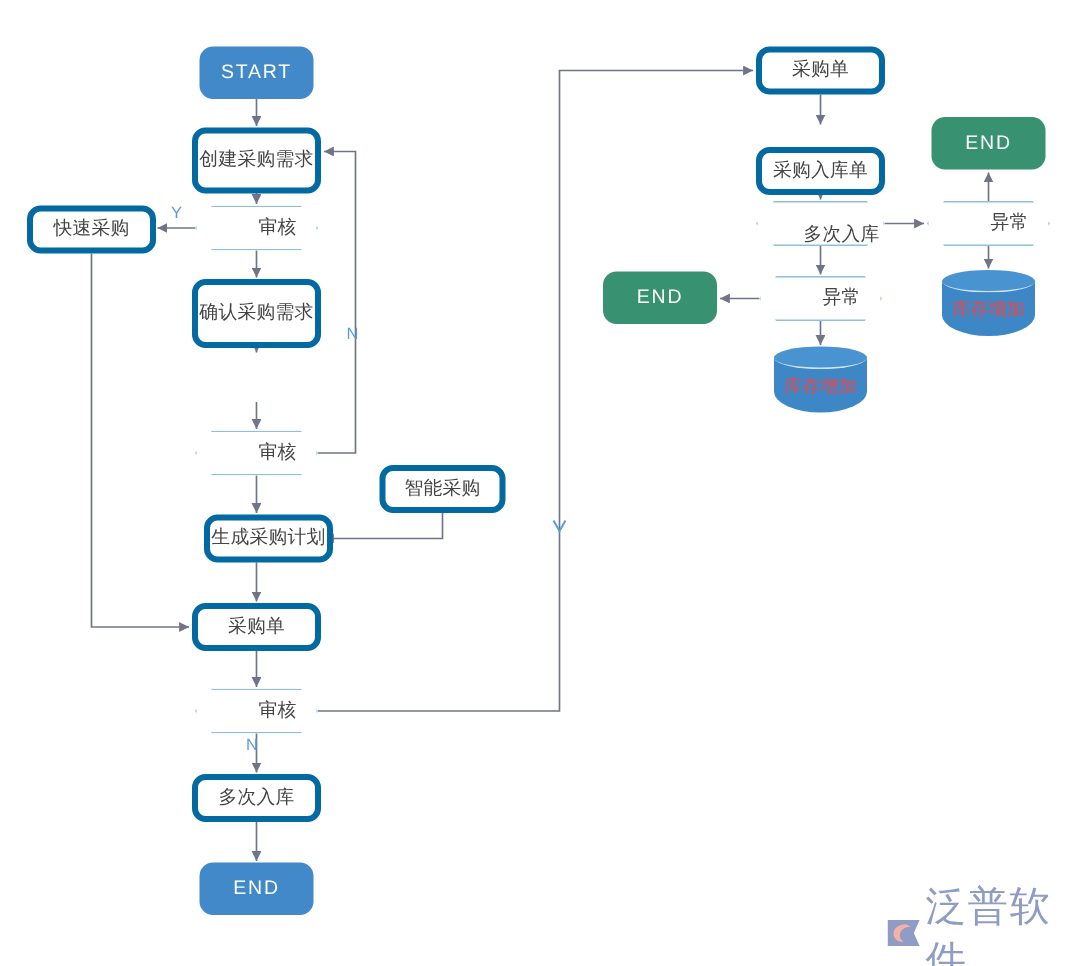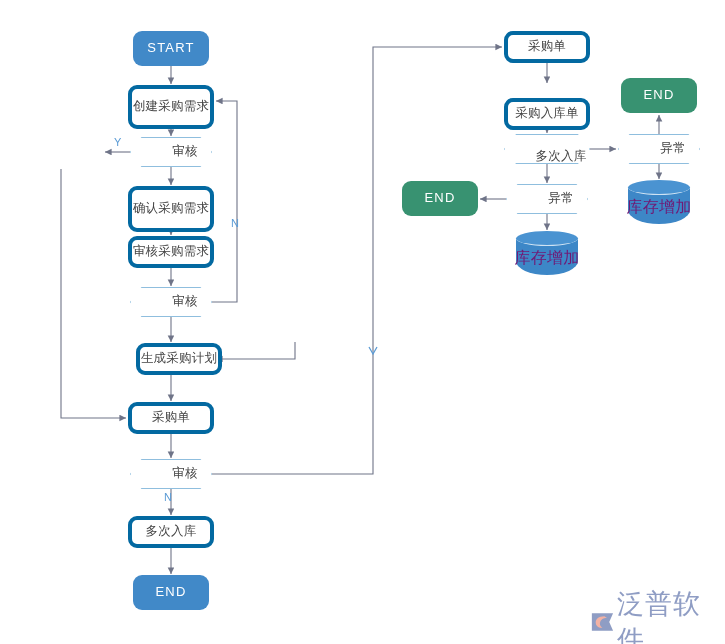--- a/index.html
+++ b/index.html
@@ -70,23 +70,23 @@
     clip-path: polygon(14% 0%, 86% 0%, 100% 50%, 86% 100%, 14% 100%, 0% 50%);
   }
   .n-decision .lbl {
     position: relative;
     z-index: 2;
     margin-left: 28px;
   }
 
   
   .n-db {
-    color: #701a75;
+    color: #ef4444;
     background: transparent;
-    font-size: 16px;
+    font-size: 12px;
   }
   .n-db .cyl-body {
     position: absolute;
     left: 0; right: 0;
     top: 7px; bottom: 0;
     background: #3d87c7;
     border-radius: 0 0 50% 50% / 0 0 14px 14px;
   }
   .n-db .cyl-top {
     position: absolute;
@@ -205,34 +205,37 @@
 
   <div class="node n-process" style="left:128px; top:85px; width:86px; height:44px;">
     <span>创建采购需求</span>
   </div>
 
   <div class="node n-decision" style="left:130px; top:137px; width:82px; height:30px;">
     <span class="hexbg"></span>
     <span class="lbl">审核</span>
   </div>
 
+  <div class="node n-process" style="left:18px; top:137px; width:86px; height:32px;">
+    <span>快速采购</span>
+  </div>
 
   <div class="node n-process" style="left:128px; top:186px; width:86px; height:46px;">
     <span>确认采购需求</span>
   </div>
 
-  <div class="node n-process" style="left:128px; top:236px; width:86px; height:32px;">
-    <span>审核采购需求</span>
-  </div>
 
   <div class="node n-decision" style="left:130px; top:287px; width:82px; height:30px;">
     <span class="hexbg"></span>
     <span class="lbl">审核</span>
   </div>
 
+  <div class="node n-process" style="left:253px; top:310px; width:84px; height:32px;">
+    <span>智能采购</span>
+  </div>
 
   <div class="node n-process" style="left:136px; top:343px; width:86px; height:32px;">
     <span>生成采购计划</span>
   </div>
 
   <div class="node n-process" style="left:128px; top:402px; width:86px; height:32px;">
     <span>采购单</span>
   </div>
 
   <div class="node n-decision" style="left:130px; top:459px; width:82px; height:30px;">

